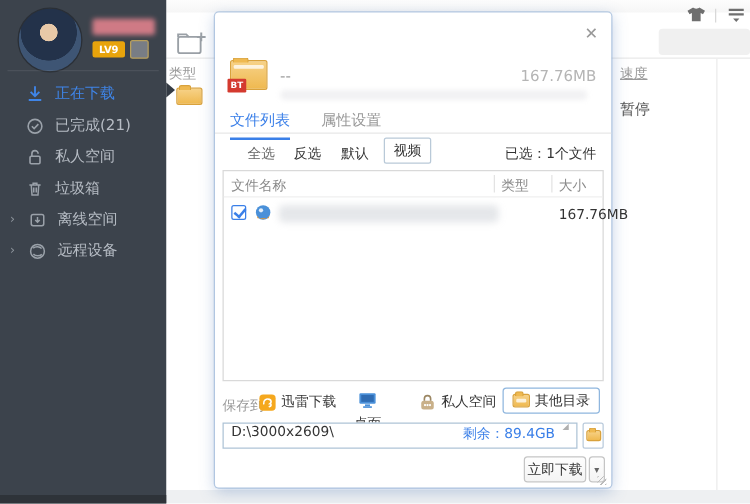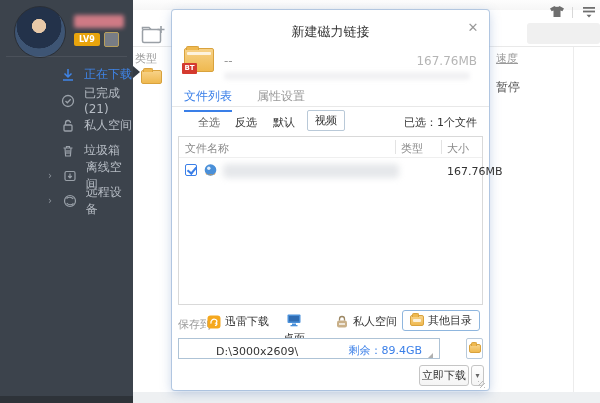--- a/index.html
+++ b/index.html
@@ -24,21 +24,21 @@
 
   
   .sidebar { left:0; top:0; width:133px; height:403px; background:#3c434c; }
   .sidebar-footer { left:0; top:396px; width:133px; height:7px; background:#2e3339; }
   .avatar { left:14px; top:6px; width:52px; height:52px; border-radius:50%; overflow:hidden;
             background:radial-gradient(circle at 48% 38%, #e8c9a8 0 17%, #23324a 18% 55%, #3e5574 56% 78%, #141b26 79% 100%); border:1px solid #2a2f36; }
   .name-censor { left:74px; top:15px; width:50px; height:13px; background:#e0818c; border-radius:2px; filter:blur(2px); opacity:.9; }
   .lv-badge { left:74px; top:33px; width:26px; height:13px; background:#e8a40c; border-radius:2px; color:#fff; font-size:8px; font-weight:bold; text-align:center; line-height:13px; }
   .badge2 { left:104px; top:32px; width:15px; height:15px; background:#787d85; border:1px solid #b9a05c; border-radius:2px; }
   .sidebar-divider { left:6px; top:56px; width:121px; height:1px; background:rgba(255,255,255,.08); }
-  .nav-item { position:absolute; left:0; width:133px; height:25px; display:flex; align-items:center; color:#b6bcc4; font-size:12px; cursor:default;padding-left:40px; }
+  .nav-item { position:absolute; left:0; width:133px; height:25px; display:flex; align-items:center; color:#b6bcc4; font-size:12px; cursor:default; }
   .nav-item .chev { width:8px; margin-left:8px; font-size:10px; color:#8d949c; }
   .nav-item .nav-icon { margin-left:20px; margin-right:8px; display:flex; }
   .nav-item.expandable .nav-icon { margin-left:6px; }
   .nav-item.active { color:#3f85e8; }
   .active-arrow { left:133px; top:66px; width:0; height:0; border-top:6px solid transparent; border-bottom:6px solid transparent; border-left:7px solid #343b44; }
 
   
   .dialog { left:172px; top:10px; width:317px; height:380px; background:#fff; border-radius:3px;
             box-shadow:0 0 0 1px rgba(150,180,215,.65), 0 3px 12px rgba(80,120,180,.35); }
   .dlg-title { left:0; top:13px; width:317px; text-align:center; font-size:13px; color:#333; }
@@ -57,21 +57,21 @@
   .flt-btn { font-size:11px; color:#333; border:1px solid #b9c9d8; border-radius:2px; padding:2px 7px; background:#fff; }
   .sel-info { font-size:11px; color:#333; }
   .ftable { left:6px; top:126px; width:305px; height:169px; border:1px solid #d9d9d9; background:#fff; }
   .ftable .hdr { font-size:11px; color:#8a8a8a; }
   .vline { position:absolute; top:3px; width:1px; height:14px; background:#e3e3e3; }
   .hdr-line { position:absolute; left:0; top:20px; width:100%; height:1px; background:#efefef; }
   .row-size { font-size:11px; color:#333; }
   .save-label { font-size:11px; color:#999; }
   .save-opt { display:flex; align-items:center; gap:4px; font-size:11px; color:#333; }
   .save-opt.selected { border:1px solid #8fb6de; border-radius:3px; padding:2px 7px; background:#fff; }
-  .path-input { left:6px; top:328px; width:262px; height:21px; border:1px solid #aec3d6; background:#fff; display:flex; align-items:flex-end;padding-left:31px; }
+  .path-input { left:6px; top:328px; width:284px; height:21px; border:1px solid #aec3d6; background:#fff; display:flex; align-items:flex-start; }
   .path-text { font-size:11px; color:#333; padding-left:6px; flex:1; }
   .remaining { font-size:11px; color:#3a7fe8; }
   .grip-tri { width:0; height:0; border-left:5px solid transparent; border-bottom:5px solid #b0b0b0; margin:0 6px 0 6px; }
   .browse-btn { left:294px; top:328px; width:17px; height:21px; border:1px solid #b9cadb; border-radius:2px; background:#fff; display:flex; align-items:center; justify-content:center; }
   .btn { border:1px solid #c5c5c5; border-radius:3px; background:linear-gradient(#fefefe,#f4f4f4); font-size:11px; color:#333; display:flex; align-items:center; justify-content:center; cursor:pointer; }
   .resize-grip { left:306px; top:371px; width:7px; height:7px;
                  background:repeating-linear-gradient(135deg,#bbb 0 1px,transparent 1px 3px); }
 </style>
 </head>
 <body>
@@ -173,21 +173,20 @@
             <path d="M4.5 5.5 C6.5 3.8 9.5 4 11.3 5.8 M11.5 10.5 C9.5 12.2 6.5 12 4.7 10.2" fill="none" stroke="#9aa1a9" stroke-width="1.2"></path>
           </svg>
       </span>
       <span>远程设备</span>
     </div>
     <div class="abs sidebar-footer"></div>
   </aside>
   <div class="abs active-arrow"></div>
 
   <div class="abs dialog">
-    <div class="abs dlg-title">新建磁力链接</div>
     <div class="abs dlg-close">✕</div>
 
     <div class="abs yfolder stripe" style="left:12px;top:38px;width:30px;height:24px;">
       <span class="bt-badge">BT</span>
     </div>
     <div class="abs task-name" style="left:52px;top:44px;">--</div>
     <div class="abs task-size" style="left:197px;top:44px;width:108px;text-align:right;">167.76MB</div>
     <div class="abs faint-censor" style="left:52px;top:62px;width:246px;height:8px;"></div>
 
     <div class="abs tab inactive" style="left:85px;top:78px;">属性设置</div>

